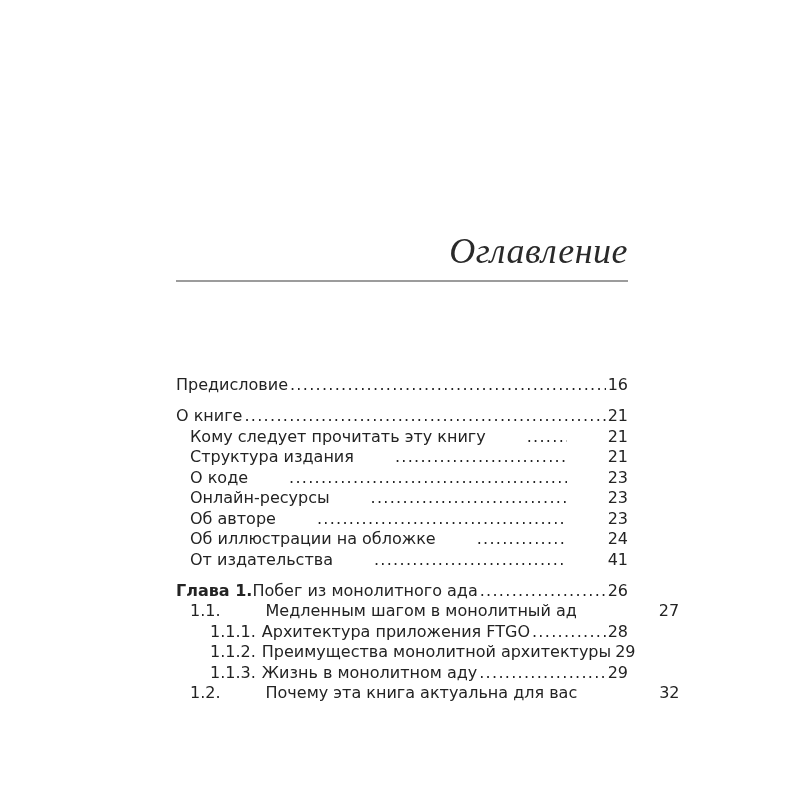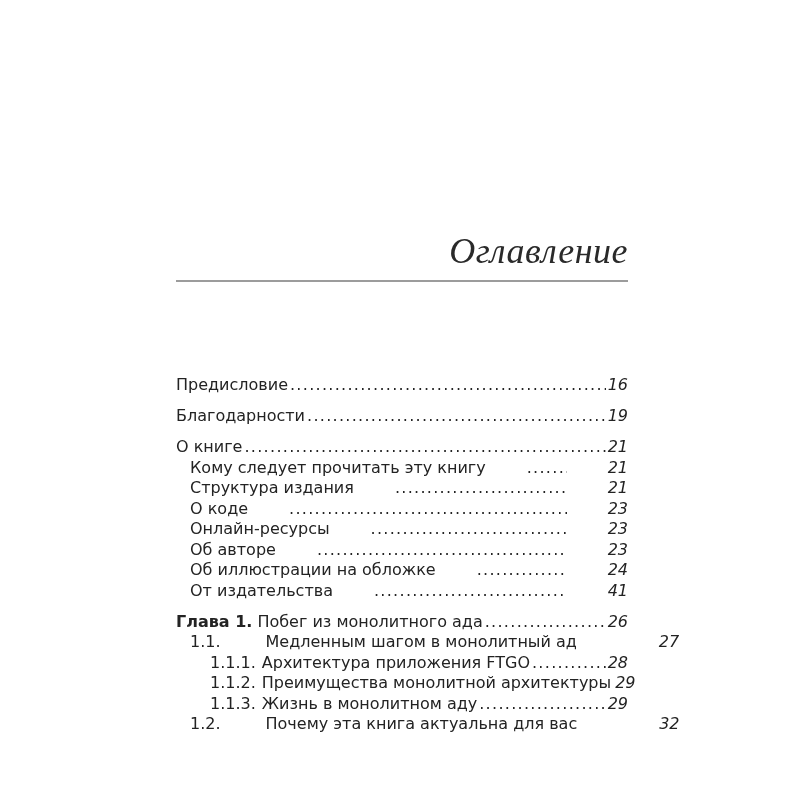--- a/index.html
+++ b/index.html
@@ -59,61 +59,54 @@
     height: 20.5px;
     line-height: 20.5px;
     white-space: nowrap;
   }
   .entry.gap { margin-top: 10.5px; }
   .entry.ind1 { padding-left: 14px; gap: 39px; }
   .entry.ind2 { padding-left: 34px; }
   .prefix {
     flex: none;
     font-weight: bold;
-    margin-right: 5px;
   }
   .num {
     flex: none;
     margin-right: 6px;
   }
   .label { flex: none; }
   .dots {
     flex: 1 1 auto;
     overflow: hidden;
     margin: 0 2px 0 2px;
     white-space: nowrap;
   }
   .dots::after {
     content: "................................................................................................................................................................................";
     letter-spacing: 1.3px;
   }
   .pagenum {
     flex: none;
     min-width: 15px;
     text-align: left;
-    font-style: italic;
   }
 </style>
 </head>
 <body>
 
 <div class="page">
   <div class="content">
     <h1 class="title">Оглавление</h1>
     <div class="rule"></div>
     <div class="toc">
         <div class="entry ind0">
           <span class="label">Предисловие</span>
           <span class="dots"></span>
           <span class="pagenum">16</span>
-        </div>
-        <div class="entry ind0 gap">
-          <span class="label">Благодарности</span>
-          <span class="dots"></span>
-          <span class="pagenum">19</span>
         </div>
         <div class="entry ind0 gap">
           <span class="label">О книге</span>
           <span class="dots"></span>
           <span class="pagenum">21</span>
         </div>
         <div class="entry ind1">
           <span class="label">Кому следует прочитать эту книгу</span>
           <span class="dots"></span>
           <span class="pagenum">21</span>

